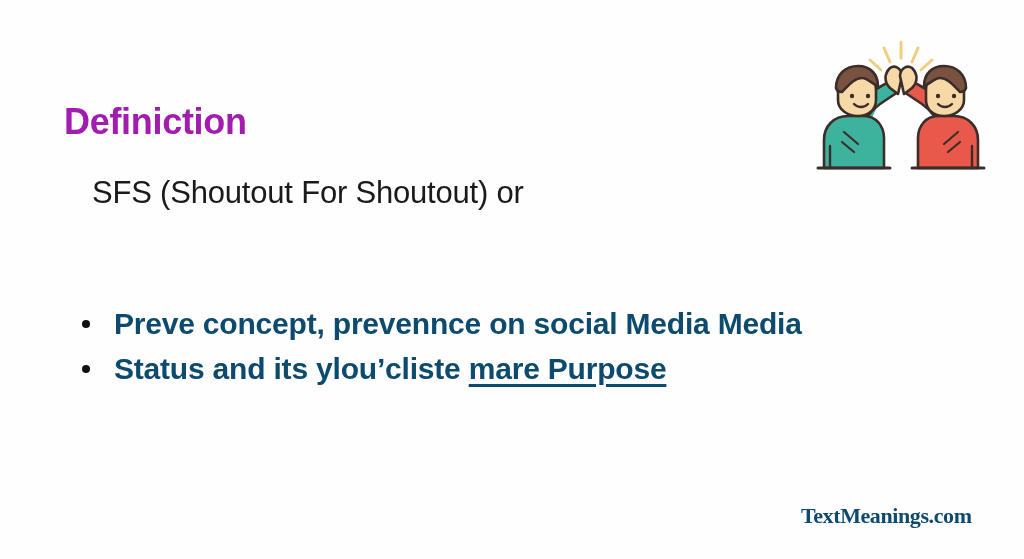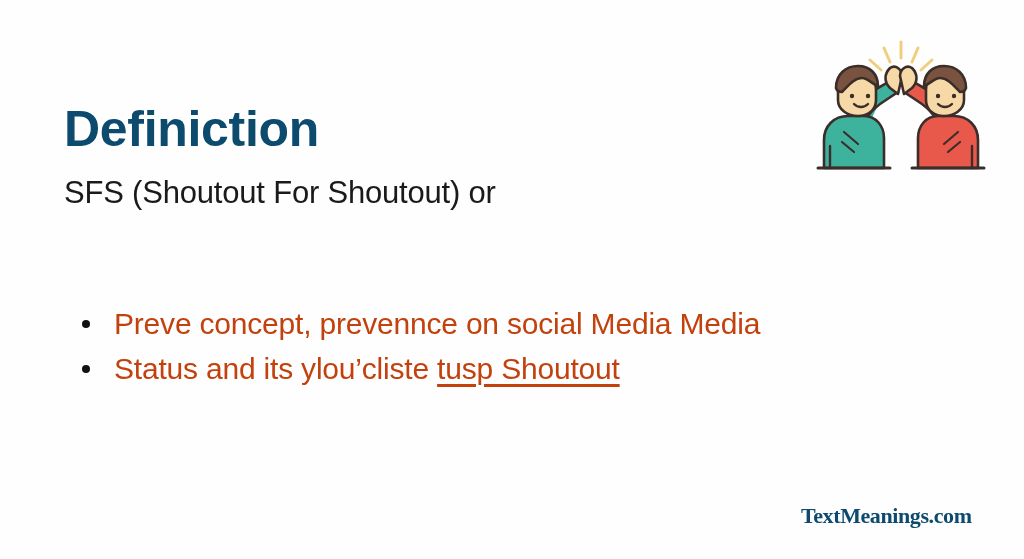--- a/index.html
+++ b/index.html
@@ -16,50 +16,51 @@
     height: 559px;
     background: #fefefe;
     overflow: hidden;
   }
 
   
   #heading {
     position: absolute;
     left: 64px;
     top: 104px;
-    font-size: 50px;
+    font-size: 36px;
     font-weight: bold;
-    color: #0c4a6e;
+    color: #a21caf;
     letter-spacing: -0.3px;
     line-height: 1.0;
     white-space: nowrap;
   }
 
   
   #intro {
     position: absolute;
     left: 64px;
     top: 170px;
     font-size: 31px;
     color: #1a1a1a;
     line-height: 46px;
     letter-spacing: -0.2px;
   }
-  #intro .line { display: block; white-space: nowrap; }
+  #intro .line { display: block; white-space: nowrap; margin-left: 28px; }
 
   
   #bullets {
     position: absolute;
     left: 76px;
     top: 303px;
     width: 830px;
     font-size: 30px;
-    color: #c2410c;
+    color: #0c4a6e;
     line-height: 41px;
     letter-spacing: -0.2px;
+    font-weight: bold;
   }
   .bullet-row {
     position: relative;
     padding-left: 38px;
     margin-bottom: 4px;
   }
   .bullet-dot {
     position: absolute;
     left: 6px;
     top: 17px;
@@ -108,21 +109,21 @@
 
   <div id="bullets">
 
     <div class="bullet-row">
       <span class="bullet-dot"></span>
       <span class="bullet-text">Preve concept, prevennce on social Media Media</span>
     </div>
 
     <div class="bullet-row">
       <span class="bullet-dot"></span>
-      <span class="bullet-text"><span>Status and its ylou’cliste </span><span class="u">tusp Shoutout</span></span>
+      <span class="bullet-text"><span>Status and its ylou’cliste </span><span class="u">mare Purpose</span></span>
     </div>
 
   </div>
 
   <div id="footer-logo">TextMeanings.com</div>
 
   <div id="illustration">
     <svg viewBox="0 0 190 140" xmlns="http://www.w3.org/2000/svg">
       <g stroke="#3B2E2A" stroke-width="2.6" stroke-linecap="round" stroke-linejoin="round" fill="none">
 

